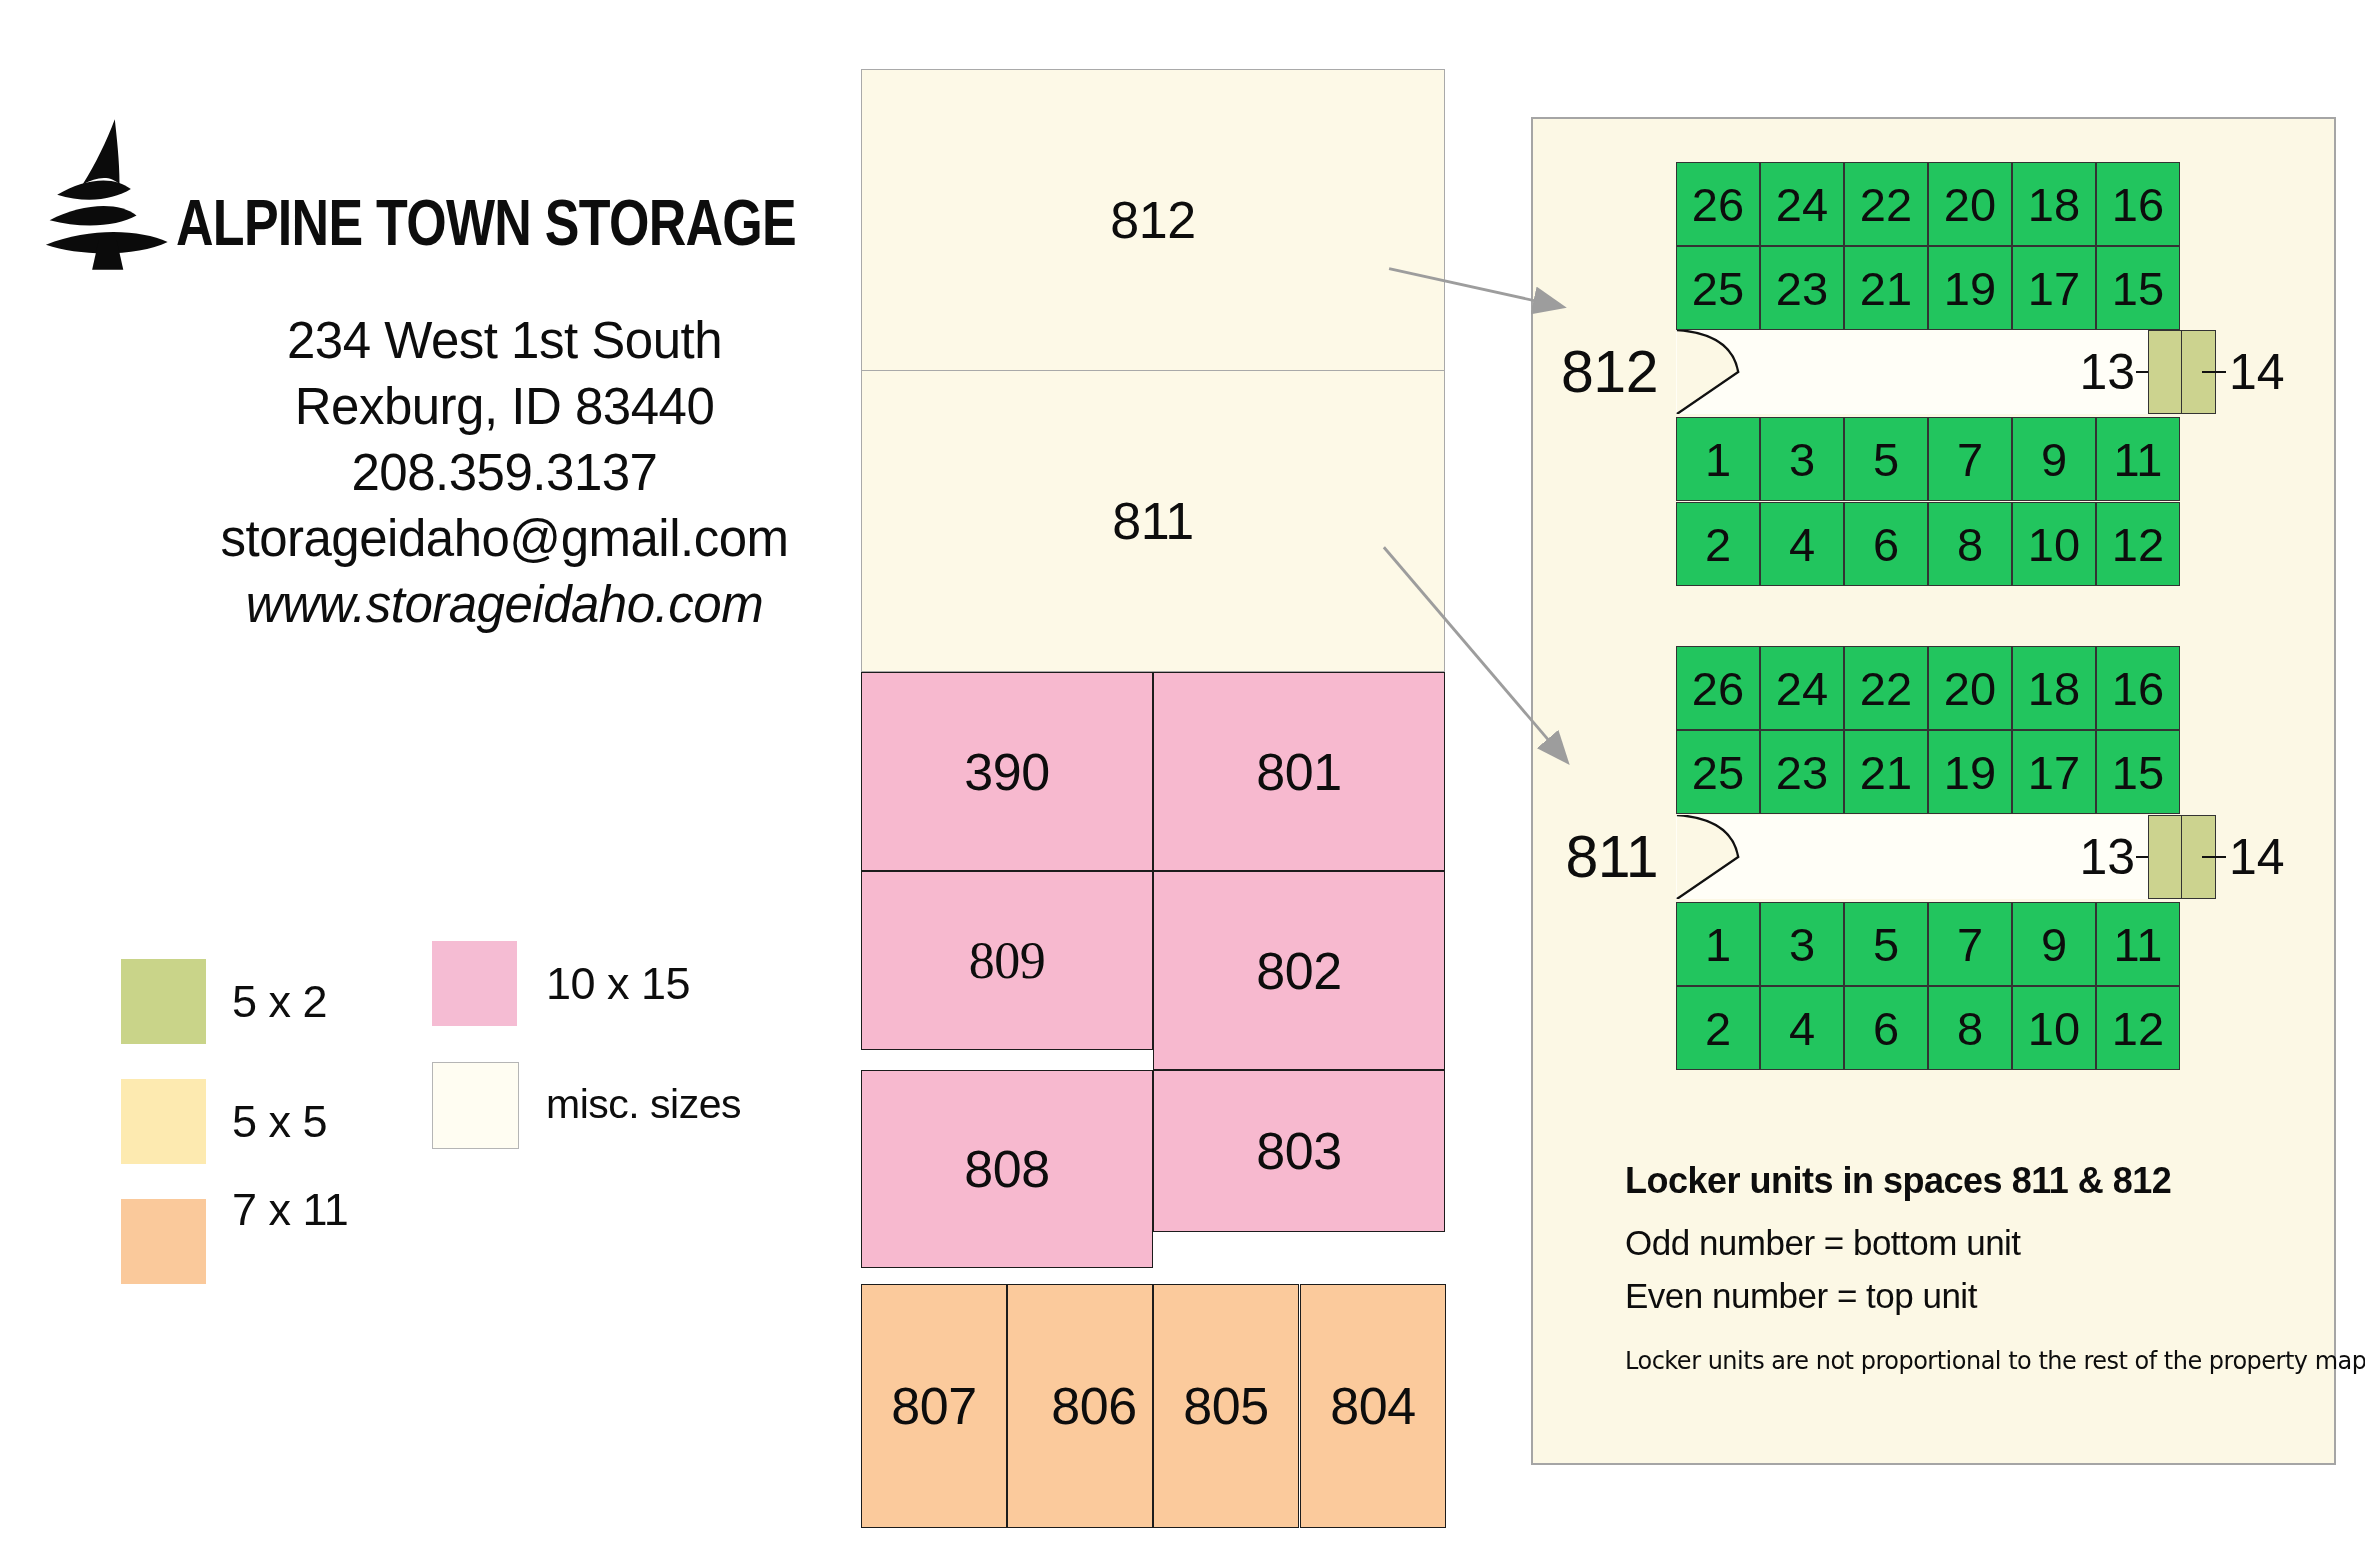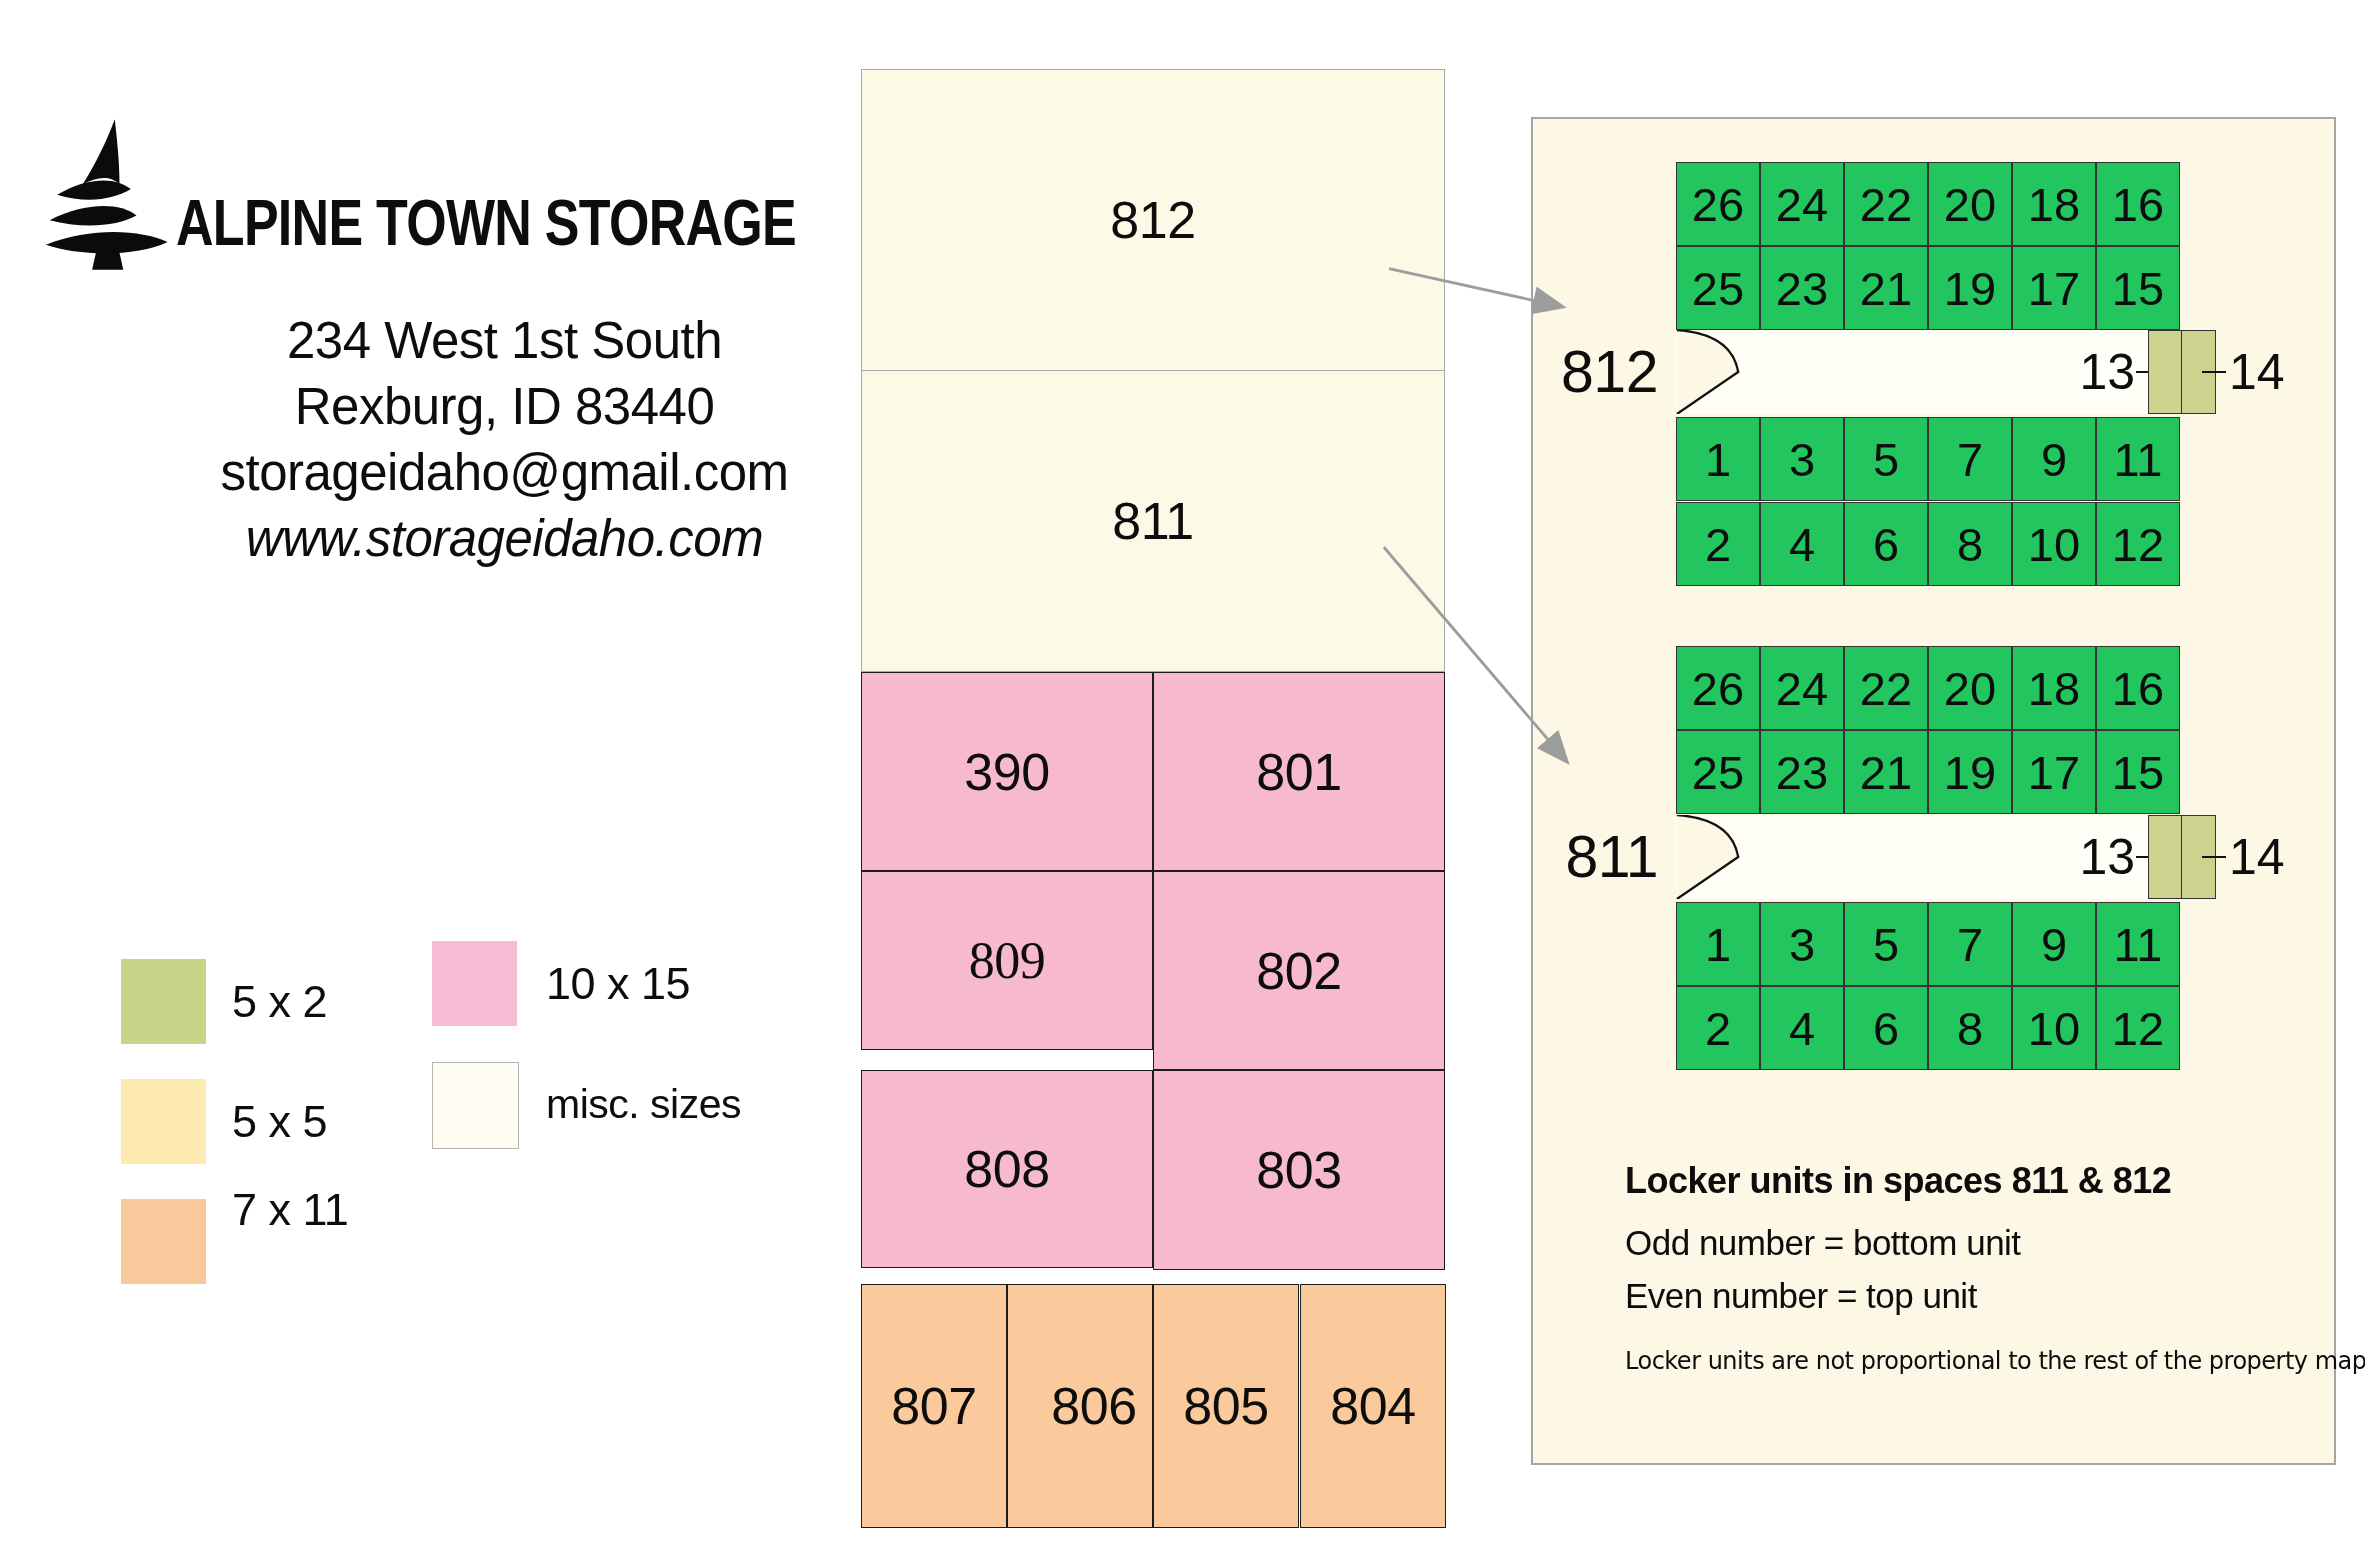--- a/index.html
+++ b/index.html
@@ -65,20 +65,21 @@
   </svg>
 </div>
 
 <div class="abs title">
   <span>ALPINE TOWN STORAGE</span>
 </div>
 
 <div class="abs address">
   <div>234 West 1st South</div>
   <div>Rexburg, ID 83440</div>
+  <div>208.359.3137</div>
   <div>storageidaho@gmail.com</div>
   <div class="web">www.storageidaho.com</div>
 </div>
 
 <div class="abs swatch sw-green" style="left:121px;top:959px;"></div>
 <div class="abs leg-label" style="left:232px;top:959px;">5 x 2</div>
 
 <div class="abs swatch sw-yellow" style="left:121px;top:1079px;"></div>
 <div class="abs leg-label" style="left:232px;top:1079px;">5 x 5</div>
 
@@ -106,21 +107,21 @@
 </div>
 <div class="abs unit u-pink" style="left:861px;top:871px;width:292px;height:179px;font-family:Liberation Serif, serif;">
   <span>809</span>
 </div>
 <div class="abs unit u-pink" style="left:1153px;top:871px;width:292px;height:199px;">
   <span>802</span>
 </div>
 <div class="abs unit u-pink" style="left:861px;top:1070px;width:292px;height:198px;">
   <span>808</span>
 </div>
-<div class="abs unit u-pink" style="left:1153px;top:1070px;width:292px;height:200px;text-align:center;">
+<div class="abs unit u-pink" style="left:1153px;top:1070px;width:292px;height:162px;text-align:center;">
   <span>803</span>
 </div>
 
 <div class="abs unit u-orange" style="left:861px;top:1268px;width:146px;height:244px;">
   <span>807</span>
 </div>
 <div class="abs unit u-orange" style="left:1007px;top:1268px;width:146px;height:244px;padding-left:28px;">
   <span>806</span>
 </div>
 <div class="abs unit u-orange" style="left:1153px;top:1268px;width:146px;height:244px;">

